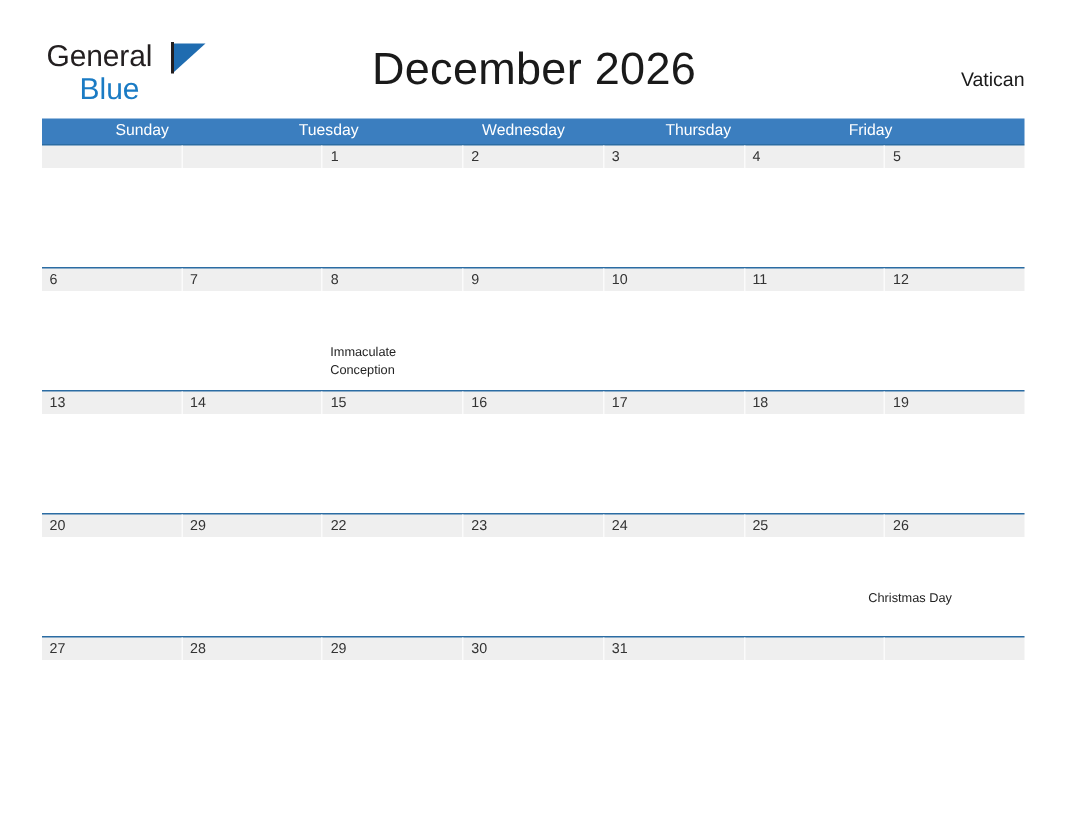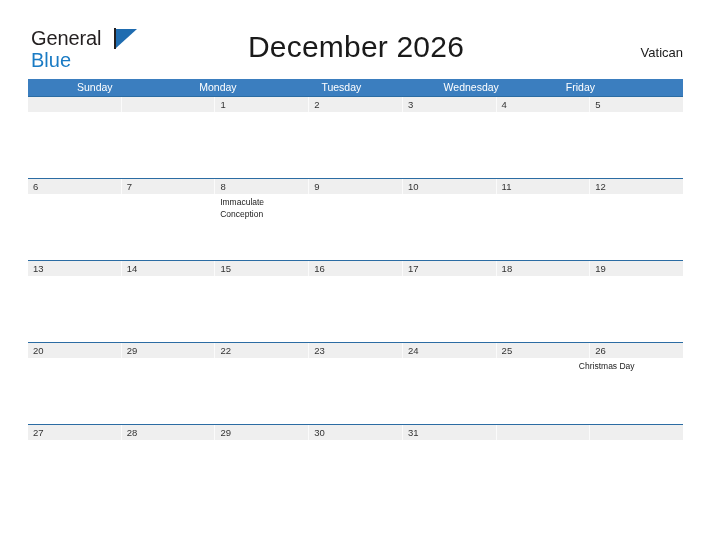--- a/index.html
+++ b/index.html
@@ -42,20 +42,21 @@
     font-size: 20px;
     color: #231f20;
     letter-spacing: -0.1px;
     line-height: 20px;
   }
   .logo-blue {
     display: block;
     font-size: 20px;
     color: #1a7bc4;
     line-height: 20px;
+    margin-left: 22px;
     margin-top: 2px;
   }
   .logo-flag {
     position: absolute;
     left: 85px;
     top: 1px;
     width: 0;
     height: 0;
     border-top: 19px solid #1f6cb0;
     border-left: 0 solid transparent;
@@ -147,20 +148,21 @@
     flex: 1 1 0;
     padding: 3px 8px 0 5px;
     box-sizing: border-box;
     font-size: 8.5px;
     line-height: 11.5px;
     color: #222222;
   }
   .event-cell .event-name {
     display: block;
     word-wrap: break-word;
+    margin-top: 32px;
   }
 </style>
 </head>
 <body>
 
 <div class="page">
 
   <div class="header">
 
     <div class="logo">
@@ -173,23 +175,23 @@
     <div class="title">December 2026</div>
 
     <div class="country">Vatican</div>
 
   </div>
 
   <div class="calendar">
 
     <div class="weekday-row">
       <div class="weekday">Sunday</div>
-      <div class="weekday">Monday</div>
       <div class="weekday">Tuesday</div>
       <div class="weekday">Wednesday</div>
+      <div class="weekday">Thursday</div>
       <div class="weekday">Friday</div>
     </div>
 
     <div class="week">
       <div class="date-strip">
         <div class="date-cell"></div>
         <div class="date-cell"></div>
         <div class="date-cell">1</div>
         <div class="date-cell">2</div>
         <div class="date-cell">3</div>

